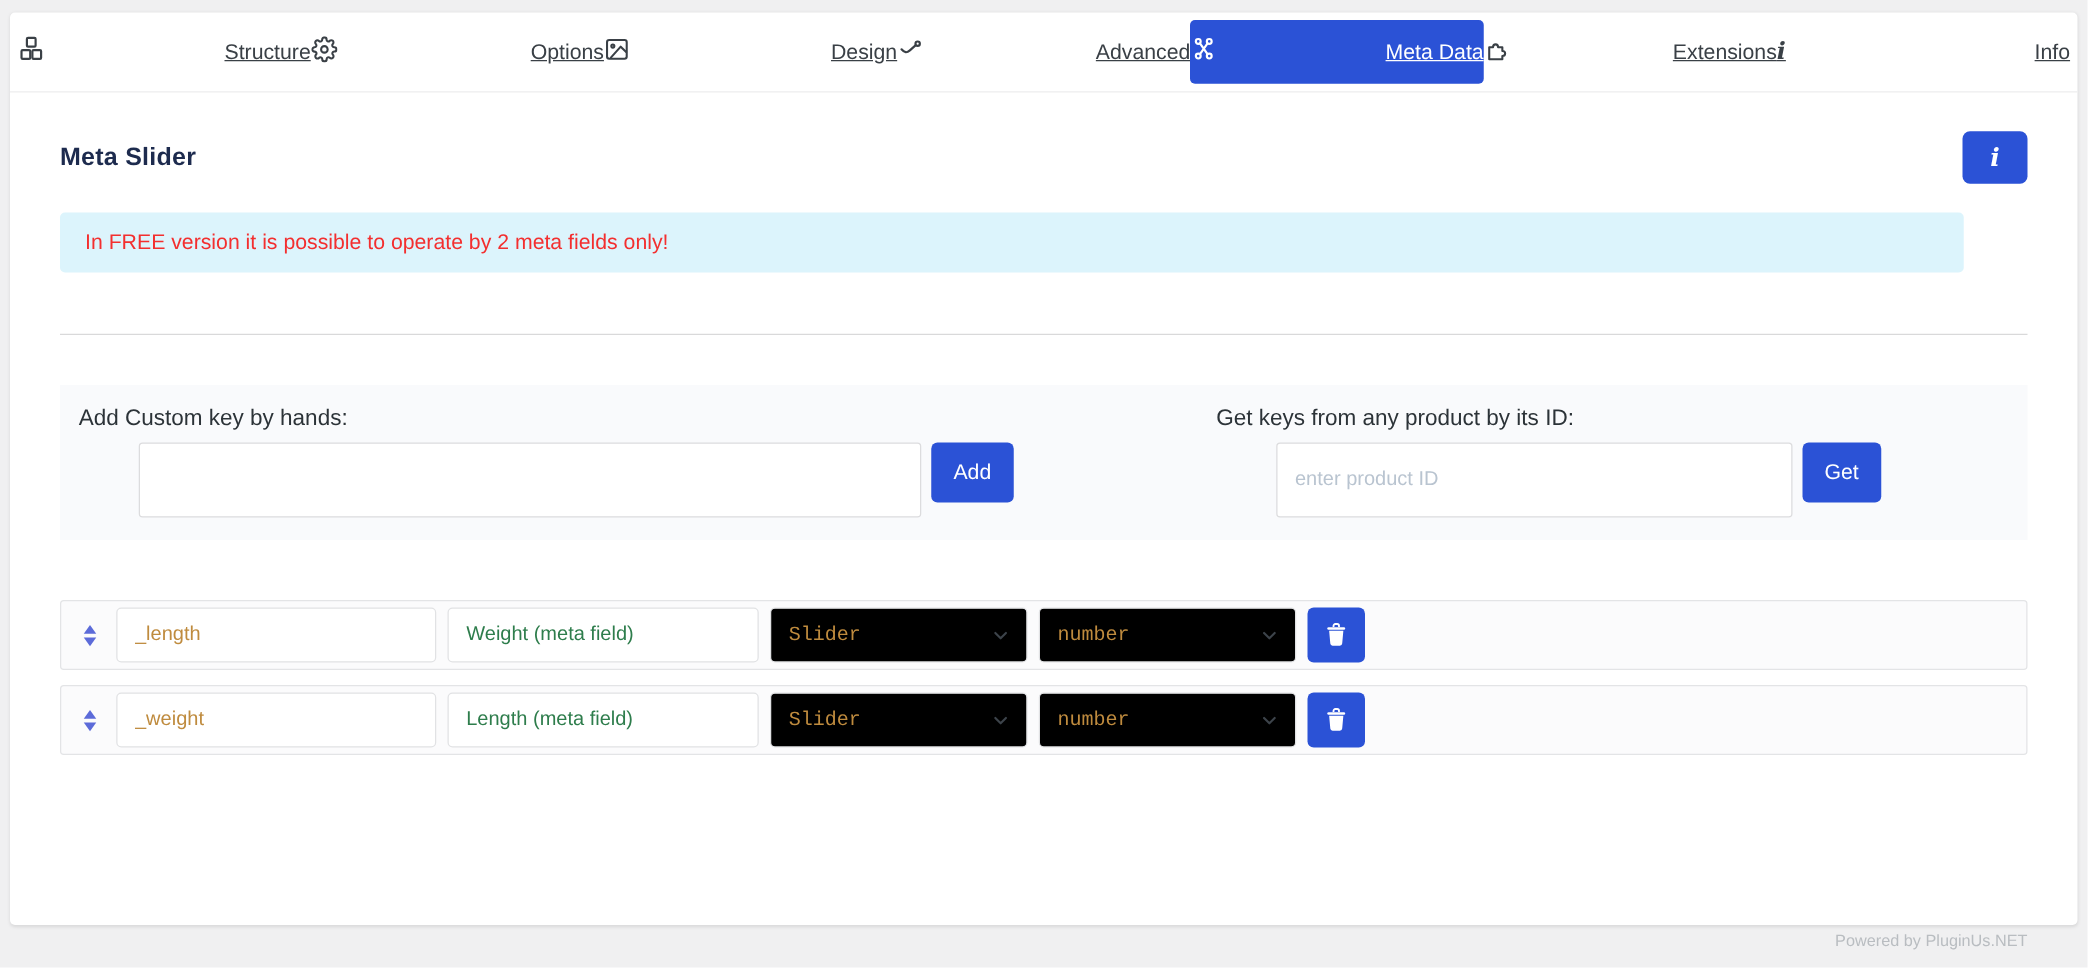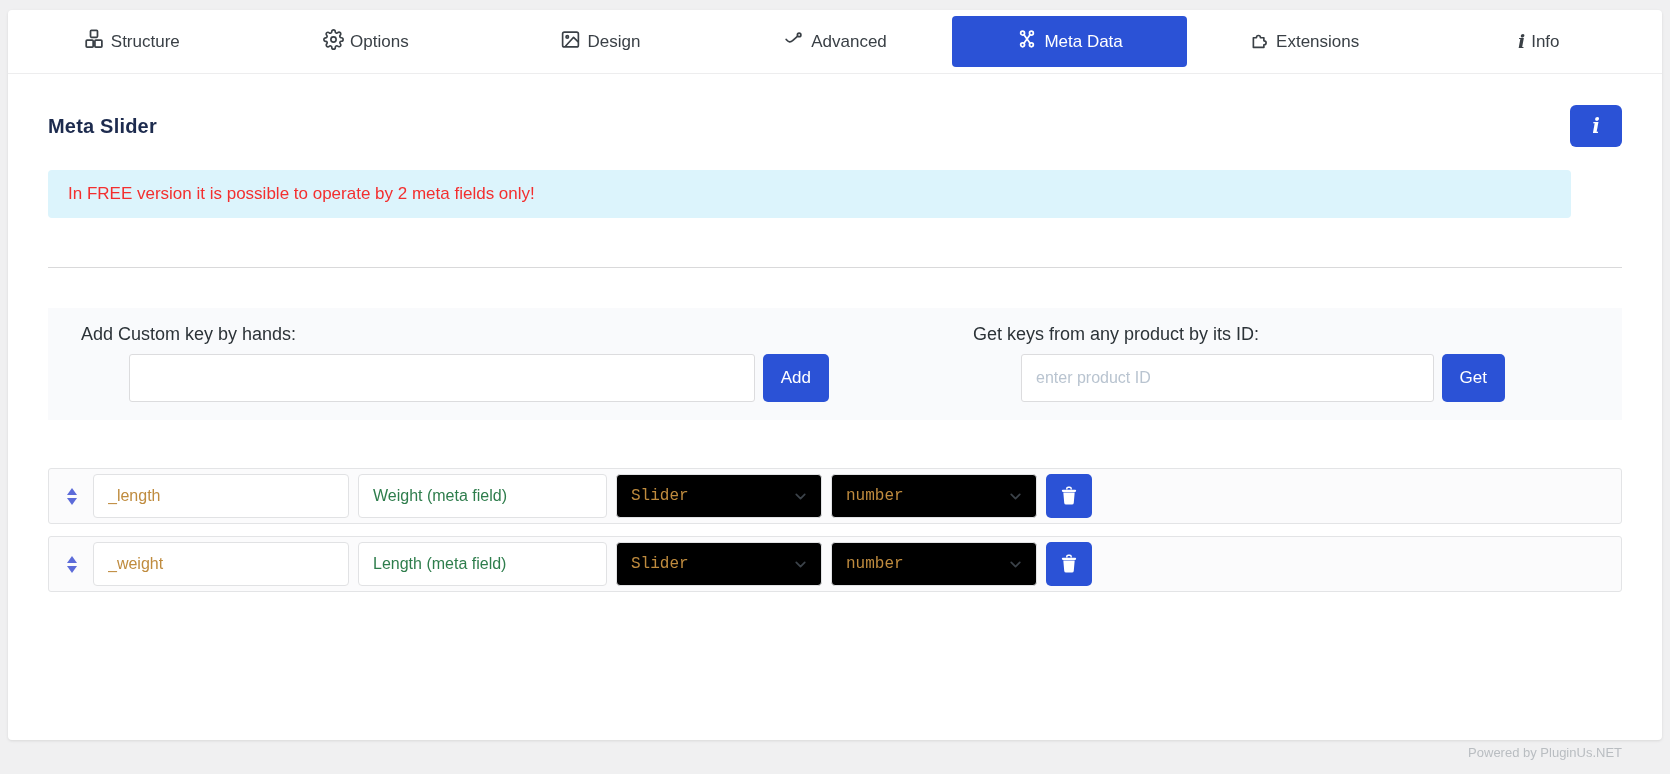--- a/index.html
+++ b/index.html
@@ -17,23 +17,23 @@
     background:#fff; border-radius:4px;
     box-shadow:0 1px 3px rgba(0,0,0,.10);
   }
   
   .tabbar {
     display:flex; align-items:stretch;
     padding:6px 6px; height:64px;
     border-bottom:1px solid #ededee;
   }
   .tab {
-    flex:1; display:flex; align-items:center; justify-content:center;
+    flex:1; display:flex; align-items:center; justify-content:space-between;
     gap:6px; font-size:17px; color:#3a4046;
-    border-radius:4px; cursor:pointer; user-select:none;
+    border-radius:4px; cursor:pointer; user-select:none;text-decoration:underline;
   }
   .tab svg { stroke:#3a4046; fill:none; stroke-width:1.9; stroke-linecap:round; stroke-linejoin:round; }
   .tab .iglyph { font-family:"DejaVu Serif", serif; font-style:italic; font-weight:bold; font-size:19px; line-height:1; }
   .tab.active { background:#2b52d6; color:#fff; }
   .tab.active svg { stroke:#fff; }
   
   .content { padding:0 40px; }
   .head-row { margin-top:30px; height:44px; display:flex; align-items:center; justify-content:space-between; }
   .page-title { margin:0; font-size:20px; font-weight:600; color:#1d2b4e; letter-spacing:.2px; }
   .info-btn {
@@ -46,26 +46,26 @@
     background:#dcf4fc; border-radius:4px;
     display:flex; align-items:center; padding:0 20px;
     color:#f32f2f; font-size:17px;
   }
   hr.divider { margin:49px 0 0 0; border:none; border-top:1px solid #d9d9da; }
   
   .keys-panel {
     margin-top:40px; background:#f9fafc;
     padding:16px 15px 18px; display:flex;
   }
-  .group-left  { width:748px;margin-left:18px; }
+  .group-left  { width:748px; }
   .group-right { width:532px; margin-left:auto; margin-right:102px; }
   .field-label { font-size:18px; color:#2c3338; margin-bottom:9px; }
   .ctrl-row { display:flex; gap:8px;padding-left:48px; }
   .text-input {
-    flex:1; height:48px; border:1px solid #dcdcde; border-radius:3px;
+    flex:1; height:60px; border:1px solid #dcdcde; border-radius:3px;
     background:#fff; font-size:16px; padding:0 14px; color:#3c434a; outline:none;
     font-family:"Liberation Sans", sans-serif;
   }
   .text-input::placeholder { color:#b9c4d0; }
   .btn {
     height:48px; background:#2b52d6; border:none; border-radius:5px;
     color:#fff; font-size:17px; padding:0 18px; cursor:pointer;
     font-family:"Liberation Sans", sans-serif;
   }
   

